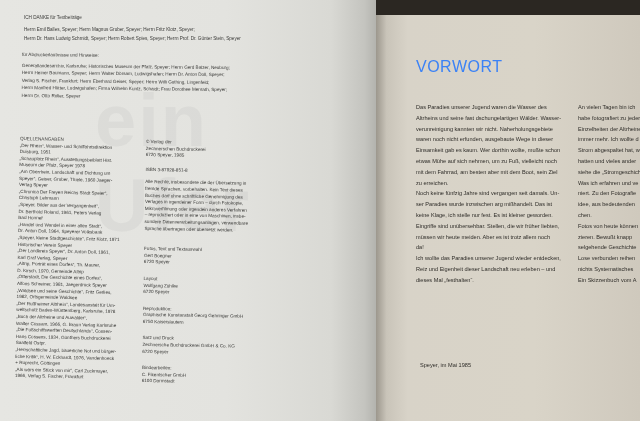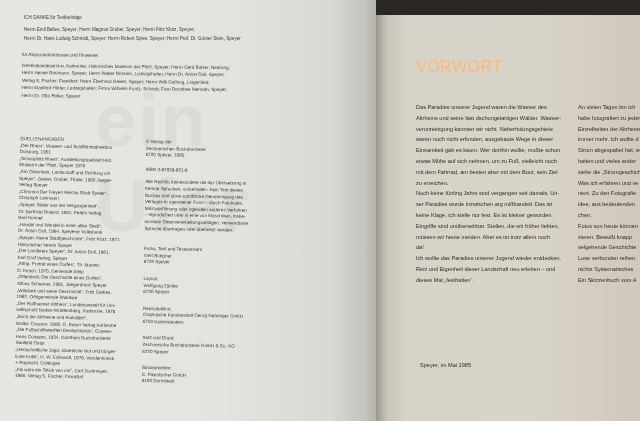--- a/index.html
+++ b/index.html
@@ -6,21 +6,21 @@
   body{width:640px;height:421px;overflow:hidden;background:#2b2722;position:relative;font-family:"Liberation Sans",sans-serif;}
   .page-left{position:absolute;left:0;top:0;width:376px;height:421px;
     background:linear-gradient(90deg,#e6e6e2 0%,#e3e3df 60%,#d9d9d4 88%,#c4c4bf 97%,#b3b3ae 100%);}
   .page-right{position:absolute;left:376px;top:15px;width:264px;height:406px;
     background:linear-gradient(90deg,#9c978d 0%,#c9c4b9 4%,#d8d3c8 12%,#d9d4c8 60%,#cfc9bd 100%);}
   .ghost{position:absolute;left:95px;top:78px;font-size:74px;font-weight:bold;color:rgba(160,160,160,0.13);letter-spacing:2px;}
   .txt{position:absolute;color:#3a3a38;font-size:4.6px;line-height:6.6px;white-space:nowrap;}
   .txt div{white-space:nowrap;}
   .blk{margin-bottom:6px;}
   .rtxt{position:absolute;color:#2f2d29;font-size:5.6px;line-height:10.8px;white-space:nowrap;}
-  .title{position:absolute;left:416px;top:58px;font-size:16px;color:#fdba74;letter-spacing:0.5px;}
+  .title{position:absolute;left:416px;top:58px;font-size:16px;color:#3b82f6;letter-spacing:0.5px;}
 </style>
 </head>
 <body>
 
 <div class="page-left">
   <div class="ghost">ein Ufer</div>
 </div>
 <div class="page-right"></div>
 
 <div class="txt" style="left:24px;top:15px;">

